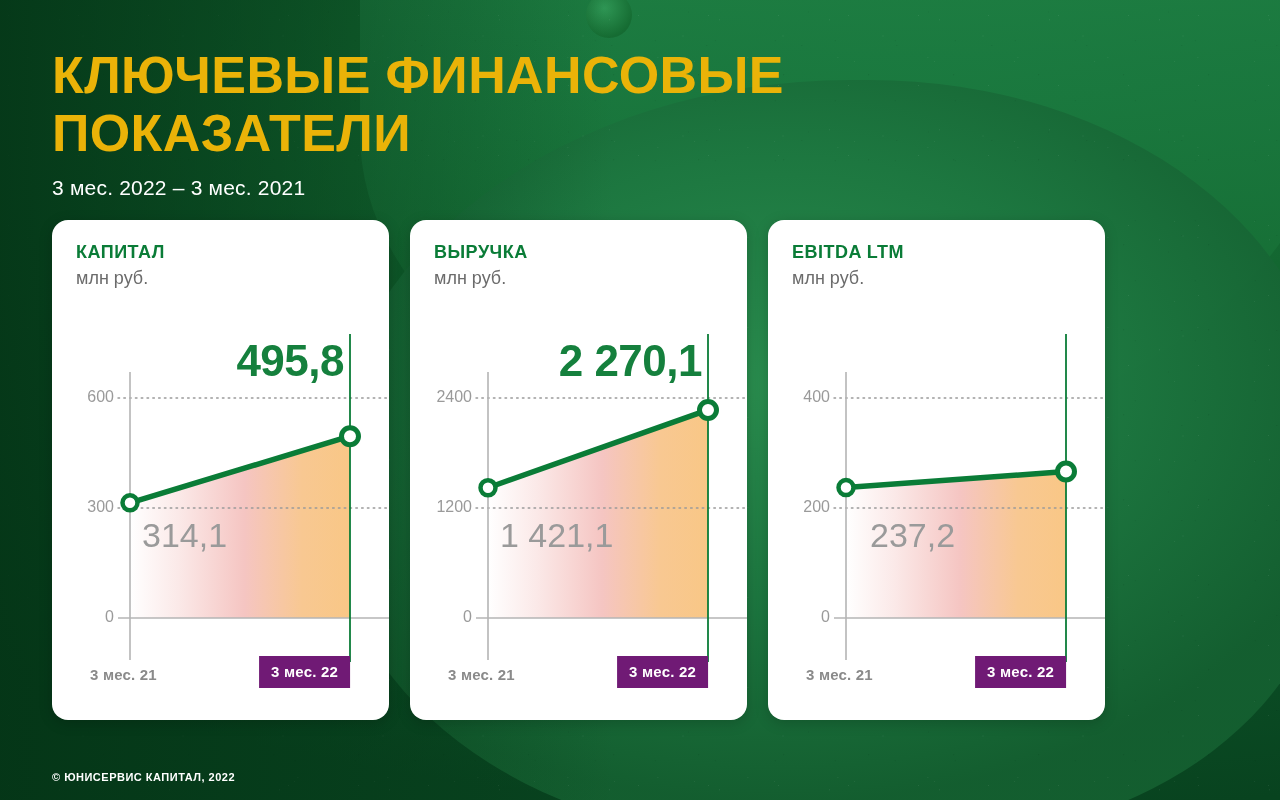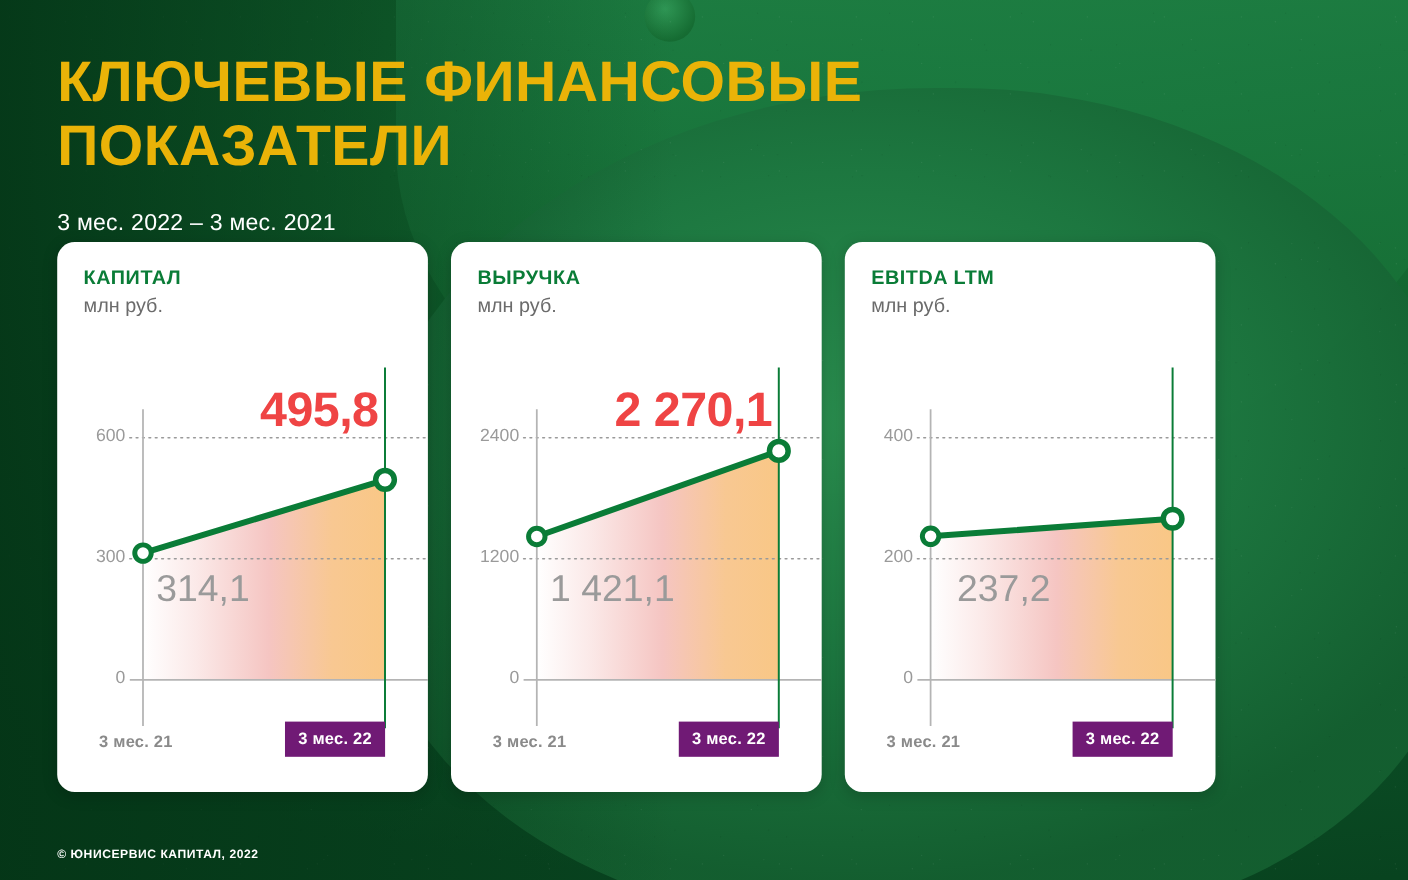--- a/index.html
+++ b/index.html
@@ -56,42 +56,42 @@
     background:radial-gradient(circle at 40% 35%, #35a05c, #14692f 70%, #0e5526 100%);
     opacity:.75;
   }
 
   
   #header { position:absolute; left:52px; top:46px; }
   .title {
     color:#eab308; font-size:52px; font-weight:bold; line-height:1.12;
     letter-spacing:.4px; text-transform:uppercase; white-space:pre-line;
   }
-  .subtitle { color:#fff; font-size:21px; margin-top:29px; letter-spacing:.2px; }
+  .subtitle { color:#fff; font-size:21px; margin-top:14px; letter-spacing:.2px; }
 
   
   #cards { position:absolute; left:52px; top:220px; display:flex; gap:21px; }
   .card {
     width:337px; height:500px; background:#fff; border-radius:16px;
     box-shadow:0 3px 14px rgba(0,0,0,.18);
     position:relative; overflow:hidden;
   }
   .card-head { position:absolute; left:24px; top:22px; }
   .card-title {
     color:#0a7c37; font-size:18px; font-weight:bold; letter-spacing:.5px;
     text-transform:uppercase;
   }
   .card-unit { color:#6b6b6b; font-size:18px; margin-top:5px; }
 
   .plot { position:absolute; left:0; top:0; width:379px; height:500px; }
   .plot svg { display:block; }
 
   .big-value {
-    position:absolute; color:#ef4444; font-size:44px; font-weight:bold;
-    letter-spacing:-.5px; white-space:nowrap;margin-top:12px;
+    position:absolute; color:#15803d; font-size:44px; font-weight:bold;
+    letter-spacing:-.5px; white-space:nowrap;
   }
   .start-value {
     position:absolute; color:#9a9a9a; font-size:34px; white-space:nowrap;
   }
   .ax-label {
     position:absolute; color:#9a9a9a; font-size:16px; text-align:right;
     width:60px;
   }
   .x-label-left {
     position:absolute; color:#8a8a8a; font-size:15px; font-weight:bold;

